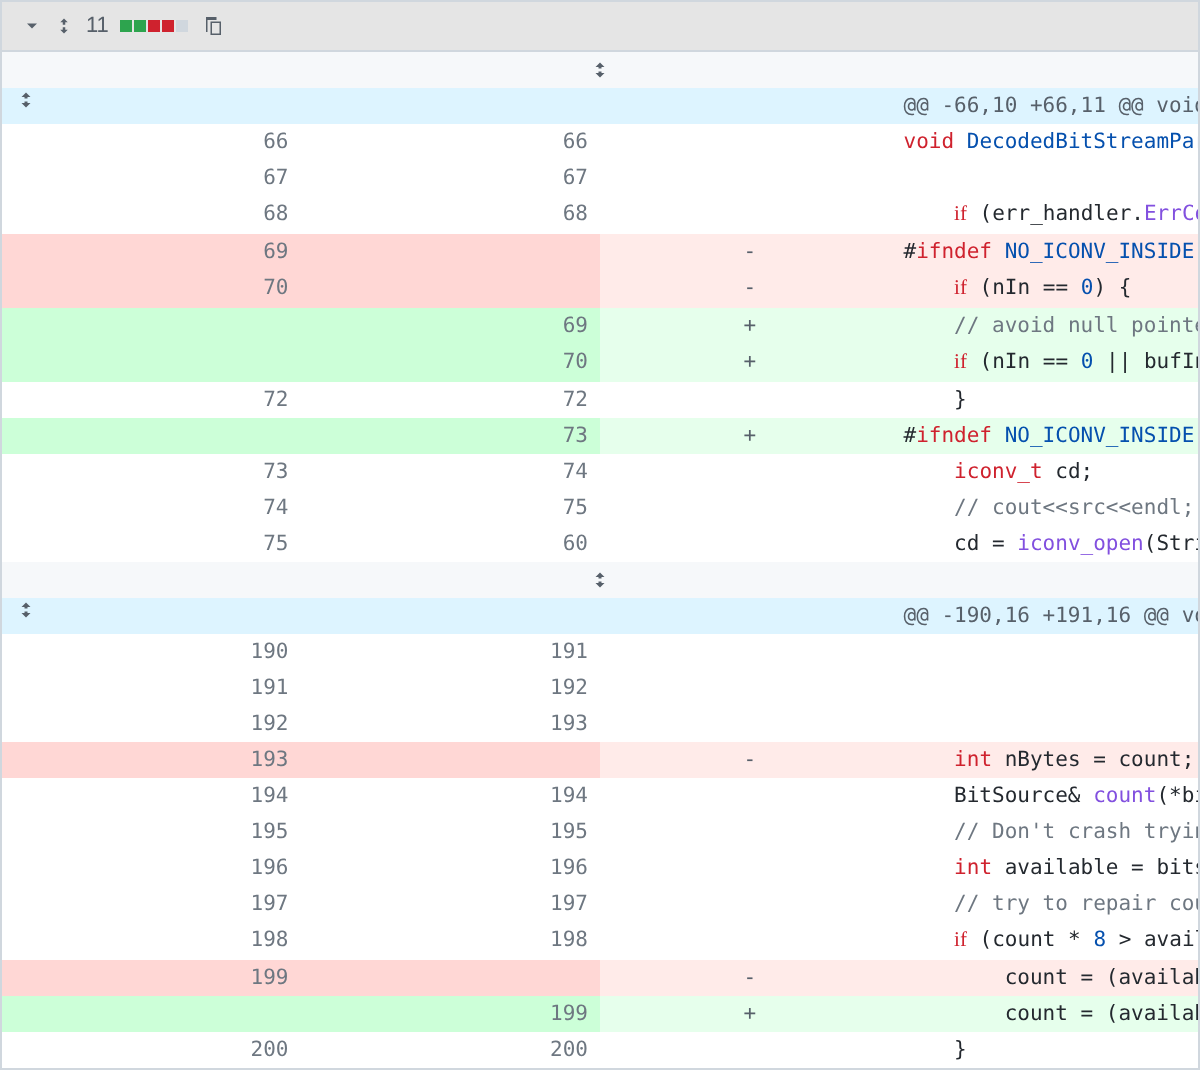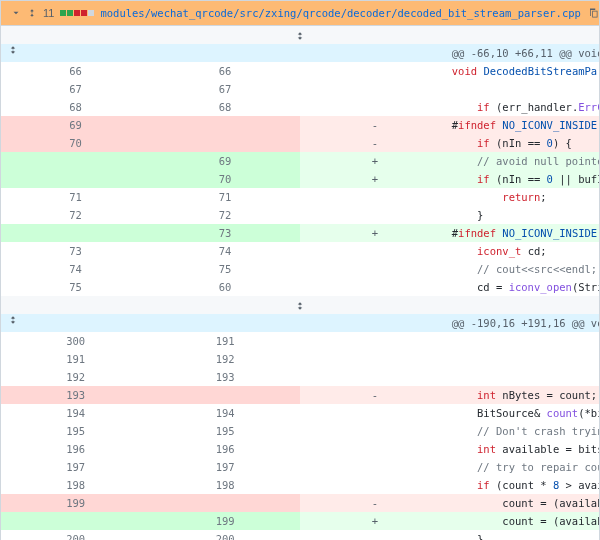--- a/index.html
+++ b/index.html
@@ -8,21 +8,21 @@
     font-size: 11px;
     color: #24292f;
     background: #fff;
     width: 600px;
   }
   .file-header {
     display: flex;
     align-items: center;
     gap: 6px;
     padding: 6px 10px;
-    background: #fdba74;
+    background: #e5e5e5;
     border: 1px solid #d0d7de;
     border-bottom: none;
     font-size: 11px;
   }
   .chev {
     width: 10px;
     height: 10px;
     display: inline-flex;
     align-items: center;
     justify-content: center;
@@ -55,21 +55,21 @@
     font-family: ui-monospace, SFMono-Regular, Menlo, Consolas, monospace;
     font-size: 10.5px;
     line-height: 18px;
     padding: 0 4px;
     white-space: pre;
     vertical-align: top;
     overflow: hidden;
   }
   td.ln {
     width: 30px;
-    text-align: center;
+    text-align: right;
     color: #6e7781;
     background: #fff;
     user-select: none;
     padding: 0 6px;
     border-right: 0;
   }
   td.sign {
     width: 14px;
     text-align: center;
     color: #57606a;
@@ -85,21 +85,21 @@
   tr.add td.code, tr.add td.sign { background: #e6ffec; }
   tr.add td.ln { background: #ccffd8; }
   tr.del td.code, tr.del td.sign { background: #ffebe9; }
   tr.del td.ln { background: #ffd7d5; }
   tr.ctx td.ln { background: #fff; }
   .k  { color: #cf222e; text-align: center; }
   .t  { color: #0550ae; }
   .fn { color: #8250df; }
   .c  { color: #6e7781; }
   .n  { color: #0550ae; }
-  .o  { color: #cf222e; }
+  .o  { color: #cf222e; font-family: Liberation Serif, serif; }
   .ln-empty { color: transparent; }
   svg { display: block; }
 </style>
 </head>
 <body>
 
 <div class="file-header">
   <span class="chev">
     <svg width="10" height="10" viewBox="0 0 16 16">
         <path fill="currentColor" d="M4 6l4 4 4-4z"></path>
@@ -111,21 +111,20 @@
       </svg>
   </span>
   <span class="stat-count">11</span>
   <span class="stat-bar">
     <span class="sq-add"></span>
       <span class="sq-add"></span>
       <span class="sq-del"></span>
       <span class="sq-del"></span>
       <span class="sq-neu"></span>
   </span>
-  <span class="file-path">modules/wechat_qrcode/src/zxing/qrcode/decoder/decoded_bit_stream_parser.cpp</span>
   <span class="copy-icon">
     <svg width="12" height="12" viewBox="0 0 16 16">
         <path fill="currentColor" d="M4 2h7v2H5v8H4V2zm3 3h7v9H7V5zm1 1v7h5V6H8z"></path>
       </svg>
   </span>
 </div>
 
 <table class="diff">
   <tbody id="diff-body">
       <tr class="expand">
@@ -176,26 +175,20 @@
         <td class="sign">+</td>
         <td class="code">    <span class="c">// avoid null pointer exception</span></td>
       </tr>
       <tr class="add">
         <td class="ln ln-empty"></td>
         <td class="ln">70</td>
         <td class="sign">+</td>
         <td class="code">    <span class="o">if</span> (nIn == <span class="n">0</span> || bufIn == ) {</td>
       </tr>
       <tr class="ctx">
-        <td class="ln">71</td>
-        <td class="ln">71</td>
-        <td class="sign"> </td>
-        <td class="code">        <span class="o">return</span>;</td>
-      </tr>
-      <tr class="ctx">
         <td class="ln">72</td>
         <td class="ln">72</td>
         <td class="sign"> </td>
         <td class="code">    }</td>
       </tr>
       <tr class="add">
         <td class="ln ln-empty"></td>
         <td class="ln">73</td>
         <td class="sign">+</td>
         <td class="code">#<span class="k">ifndef</span> <span class="t">NO_ICONV_INSIDE</span></td>
@@ -224,21 +217,21 @@
           </svg></td>
       </tr>
       <tr class="hunk">
         <td class="ln" colspan="2"><svg width="12" height="12" viewBox="0 0 16 16">
             <path fill="#57606a" d="M8 3l3 3H9v1H7V6H5l3-3zm0 10l-3-3h2V9h2v1h2l-3 3z"></path>
           </svg></td>
         <td class="sign"></td>
         <td class="code">@@ -190,16 +191,16 @@ void DecodedBitStreamParser::decodeByteSegment(Ref&lt;BitSource&gt; bits_, string&amp; res</td>
       </tr>
       <tr class="ctx">
-        <td class="ln">300</td>
+        <td class="ln">190</td>
         <td class="ln">191</td>
         <td class="sign"> </td>
         <td class="code">                                               CharacterSetECI* currentCharacterSetECI,</td>
       </tr>
       <tr class="ctx">
         <td class="ln">191</td>
         <td class="ln">192</td>
         <td class="sign"> </td>
         <td class="code">                                               ArrayRef&lt;ArrayRef&lt;&gt; &gt;&amp; byteSegments,</td>
       </tr>

